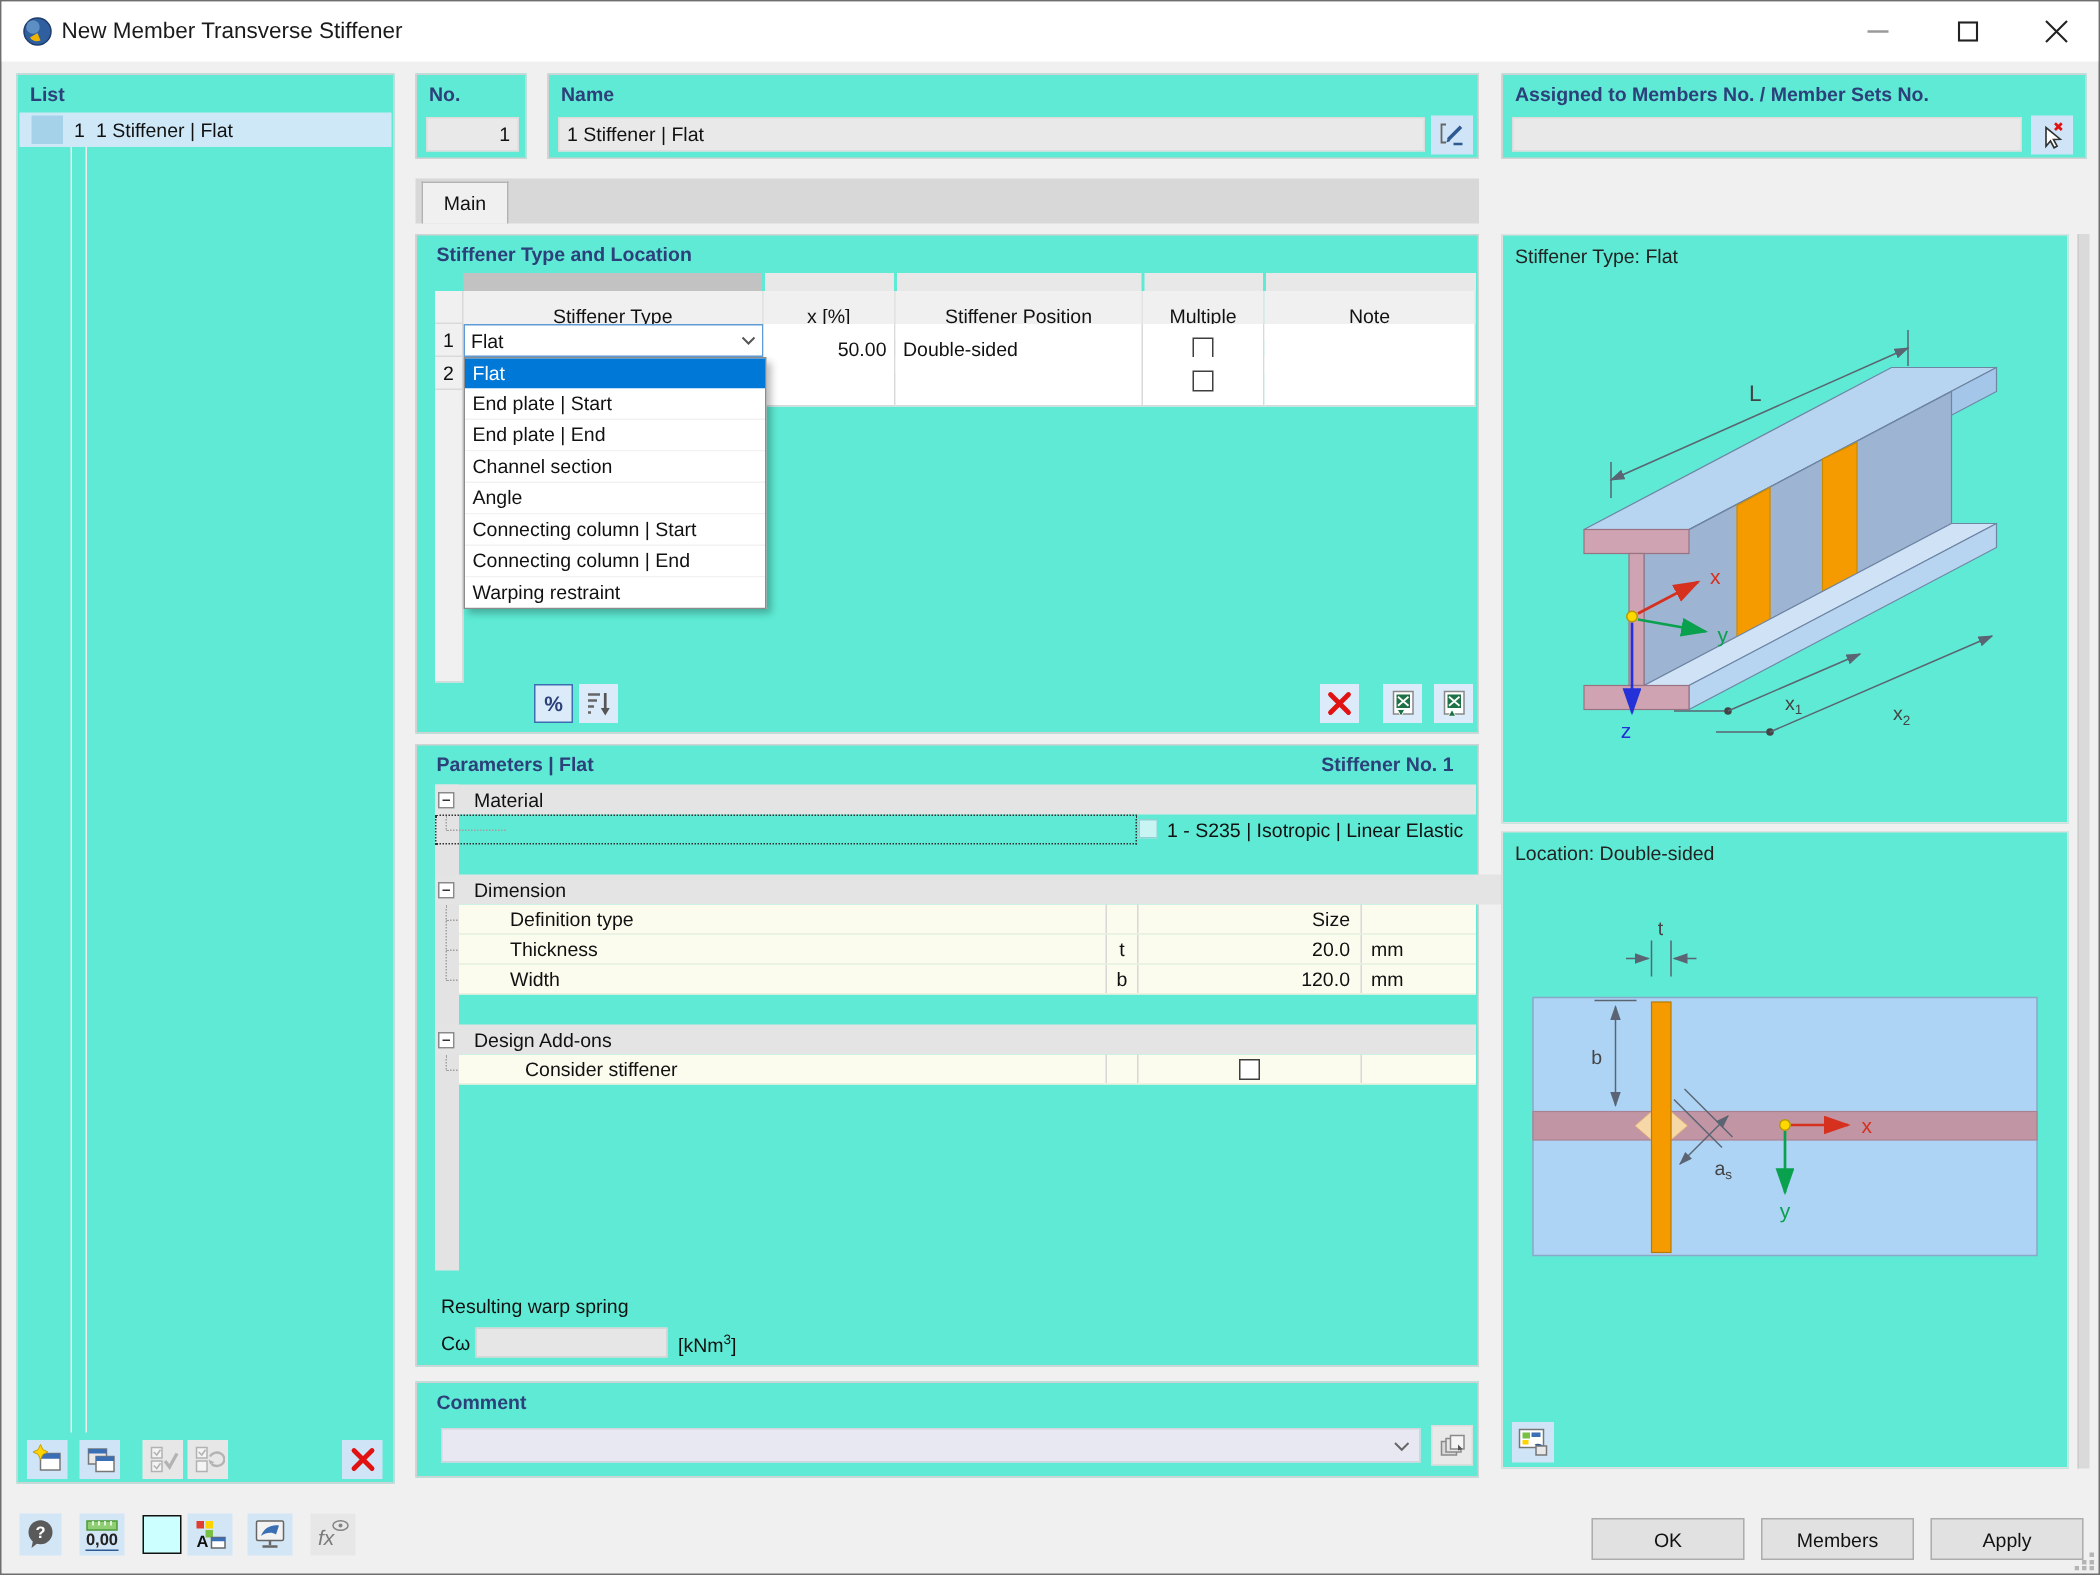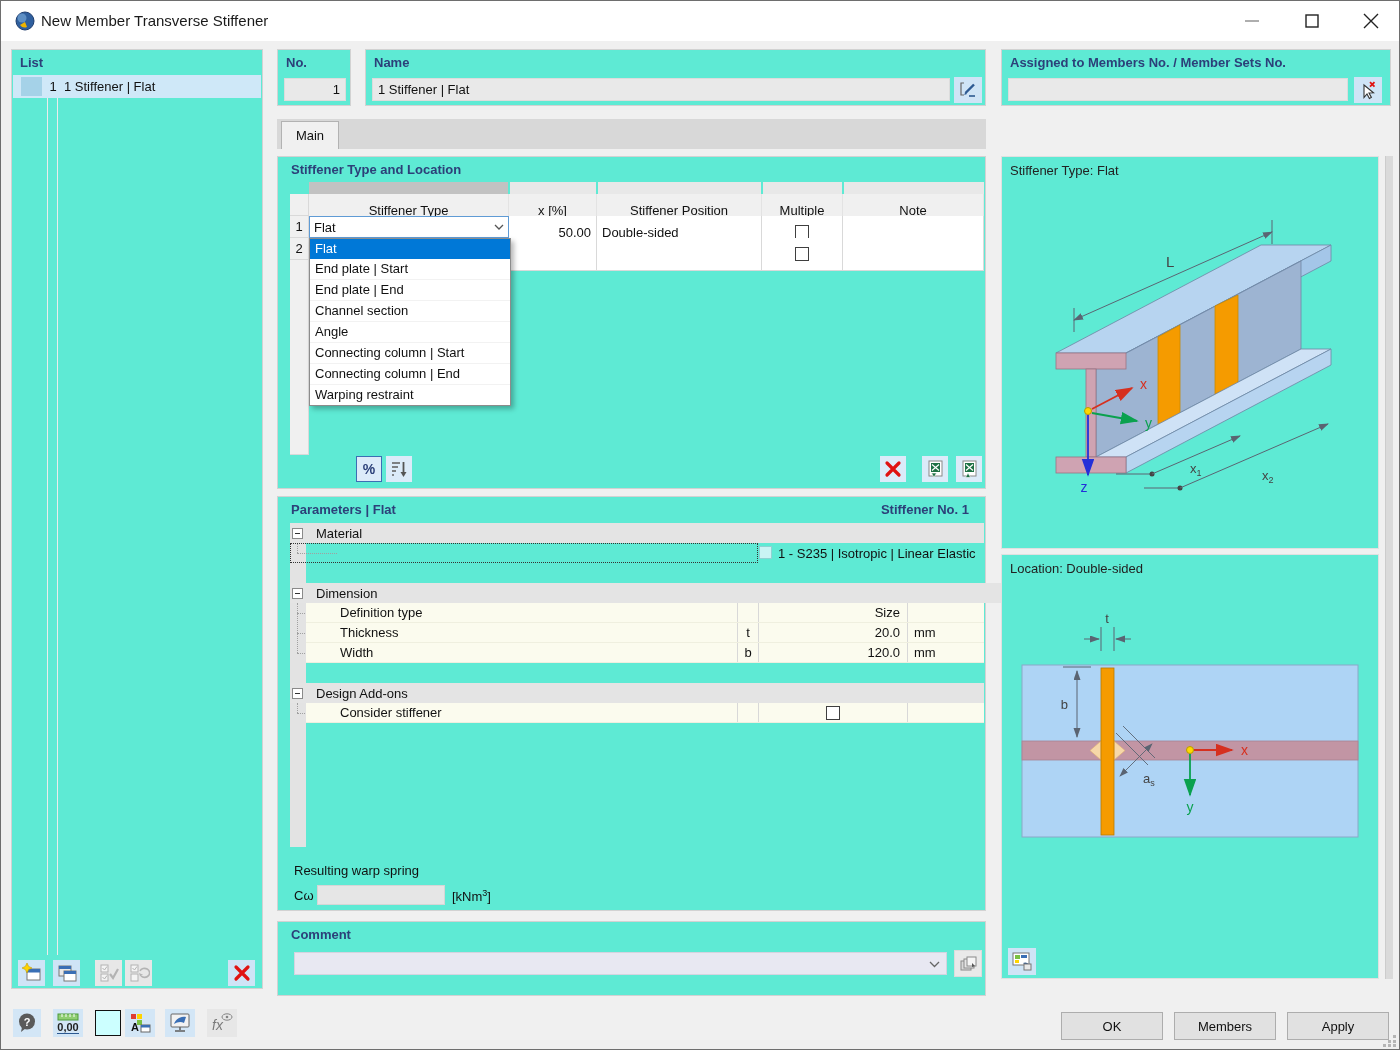--- a/index.html
+++ b/index.html
@@ -274,37 +274,37 @@
     </div>
 
     <div class="trow grow" style="left:12px;top:186px;width:694px;height:20px;padding-left:26px">
       <span>Design Add-ons</span>
     </div>
     <div class="minusbox" style="left:14px;top:191px"></div>
     <div class="dotv" style="left:19px;top:206px;height:10px"></div>
     <div class="doth" style="left:19px;top:216px;width:40px"></div>
 
     <div class="trow crow" style="left:28px;top:206px;width:678px;height:20px">
-      <span class="sp" style="flex:1;padding-left:34px">Consider stiffener</span>
+      <span class="sp" style="flex:1;padding-left:44px">Consider stiffener</span>
       <span class="sp sep" style="width:21px"></span>
       <span class="sp sep" style="width:149px;justify-content:center">
           <span class="chk"></span>
         </span>
       <span class="sp sep" style="width:77px"></span>
     </div>
 
     <div class="a" style="left:16px;top:366px">Resulting warp spring</div>
     <div class="a" style="left:16px;top:391px">Cω</div>
     <input class="inp" style="left: 39px; top: 388px; width: 128px; height: 20px; border: 1px solid rgb(214, 214, 214); background: rgb(230, 230, 230);" readonly="" value="">
     <div class="a" style="left:174px;top:391px;white-space:nowrap">
       <span>[kNm</span><sup style="font-size:9px">3</sup><span>]</span>
     </div>
   </div>
 
-  <div class="gb" style="left:276px;top:920px;width:709px;height:75px">
+  <div class="gb" style="left:276px;top:920px;width:709px;height:64px">
     <div class="gh" style="left:13px">Comment</div>
     <div class="a" style="left:16px;top:30px;width:653px;height:23px;background:#e8e8f2;border:1px solid #d4d4e0;display:flex;align-items:center;padding:0 6px">
       <span style="flex:1"></span>
       <svg width="11" height="8" viewBox="0 0 11 8">
           <path d="M1,2 L5.5,6.5 L10,2" stroke="#666" stroke-width="1.3" fill="none"></path>
         </svg>
     </div>
     <div class="ibtn" style="left:676px;top:28px;width:28px;height:27px;background:#e9e9e9;border:1px solid #dcdcdc">
       <svg width="20" height="20" viewBox="0 0 20 20">
         <rect x="3" y="7" width="10" height="9" fill="#d9d9d9" stroke="#8a8a8a"></rect>

